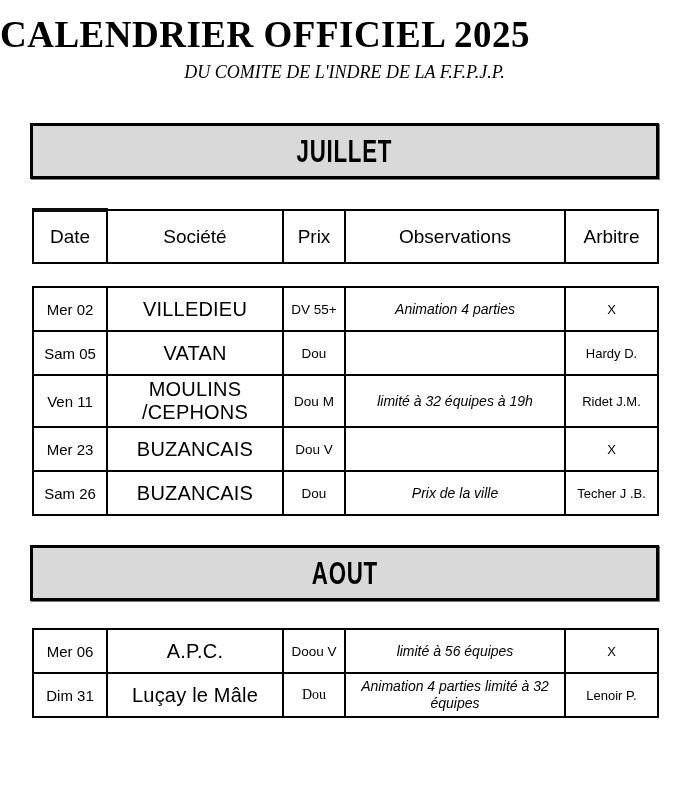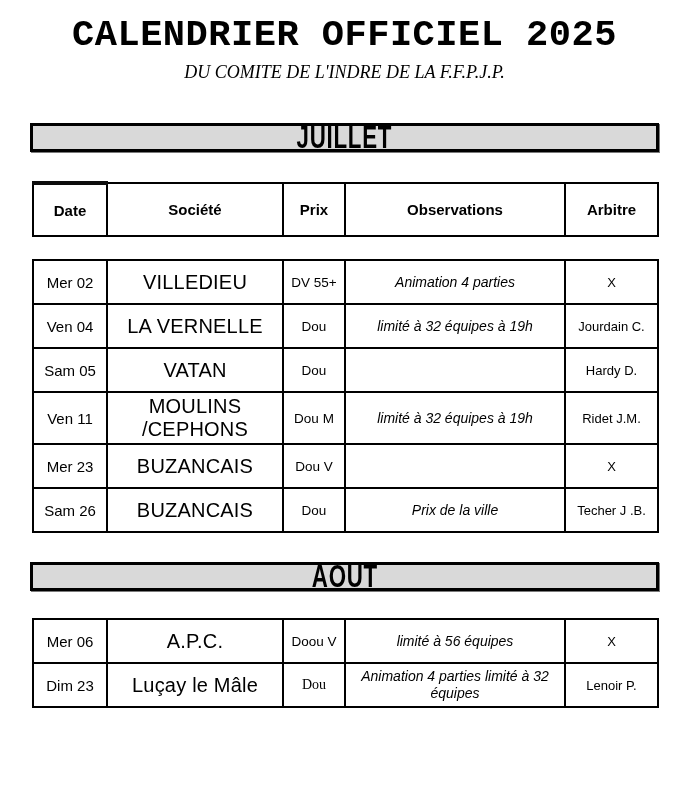--- a/index.html
+++ b/index.html
@@ -5,32 +5,32 @@
   * { margin:0; padding:0; box-sizing:border-box; }
   html,body { background:#ffffff; }
   body {
     width:689px; height:800px; margin:0 auto;
     font-family:"Liberation Sans", sans-serif;
     color:#000; overflow:hidden;
   }
   .doc { padding-top:15px; }
 
   .title {
-    font-family:Liberation Mono, monospace;
+    font-family:Liberation Serif, serif;
     font-weight:bold; font-size:37px; line-height:1.1;
-    text-align:center; letter-spacing:0.5px;
+    letter-spacing:0.5px;
   }
   .subtitle {
     font-family:"Liberation Serif", serif;
     font-style:italic; font-size:18px; line-height:1.2;
     text-align:center; margin-top:6px;
   }
 
   .banner {
-    margin:0 30px; height:29px;
+    margin:0 30px; height:56px;
     background:#d9d9d9;
     border:3px solid #000;
     box-shadow:1px 1px 0 #7a7a7a;
     display:flex; align-items:center; justify-content:center;
   }
   .banner-july { margin-top:40px; }
   .banner-aout { margin-top:29px; }
   .banner-text {
     display:inline-block;
     font-weight:bold; font-size:31px; line-height:1;
@@ -44,21 +44,21 @@
     border-collapse:collapse;
     table-layout:fixed;
   }
   table.cal td, table.cal th {
     border:2px solid #000;
     text-align:center; vertical-align:middle;
     padding:2px 3px;
     overflow:hidden;
   }
   .head-table { margin-top:29px; }
-  .head-table th { height:53px; font-size:15px; font-weight:bold; }
+  .head-table th { height:53px; font-size:19px; font-weight:normal; }
   .head-table th.first { border-top:4px solid #0d0d0d; }
 
   .data-table { margin-top:22px; }
   .data-table td { height:44px; }
 
   .col-date  { width:74px; }
   .col-soc   { width:176px; }
   .col-genre { width:62px; }
   .col-obs   { width:220px; }
   .col-arb   { width:93px; }
@@ -113,27 +113,20 @@
     </colgroup>
     <tbody>
         <tr>
       <td class="c-date">Mer 02</td>
       <td class="c-soc">VILLEDIEU</td>
       <td class="c-genre">DV 55+</td>
       <td class="c-obs">Animation 4 parties</td>
       <td class="c-arb">X</td>
     </tr>
     <tr>
-      <td class="c-date">Ven 04</td>
-      <td class="c-soc">LA VERNELLE</td>
-      <td class="c-genre">Dou</td>
-      <td class="c-obs">limité à 32 équipes à 19h</td>
-      <td class="c-arb">Jourdain C.</td>
-    </tr>
-    <tr>
       <td class="c-date">Sam 05</td>
       <td class="c-soc">VATAN</td>
       <td class="c-genre">Dou</td>
       <td class="c-obs"></td>
       <td class="c-arb">Hardy D.</td>
     </tr>
     <tr>
       <td class="c-date">Ven 11</td>
       <td class="c-soc">MOULINS /CEPHONS</td>
       <td class="c-genre">Dou M</td>
@@ -171,21 +164,21 @@
     </colgroup>
     <tbody>
         <tr>
       <td class="c-date">Mer 06</td>
       <td class="c-soc">A.P.C.</td>
       <td class="c-genre">Doou V</td>
       <td class="c-obs">limité à 56 équipes</td>
       <td class="c-arb">X</td>
     </tr>
     <tr>
-      <td class="c-date">Dim 23</td>
+      <td class="c-date">Dim 31</td>
       <td class="c-soc">Luçay le Mâle</td>
       <td class="c-genre serif">Dou</td>
       <td class="c-obs">Animation 4 parties limité à 32 équipes</td>
       <td class="c-arb">Lenoir P.</td>
     </tr>
   </tbody>
     </table>
 
 </div>
 

